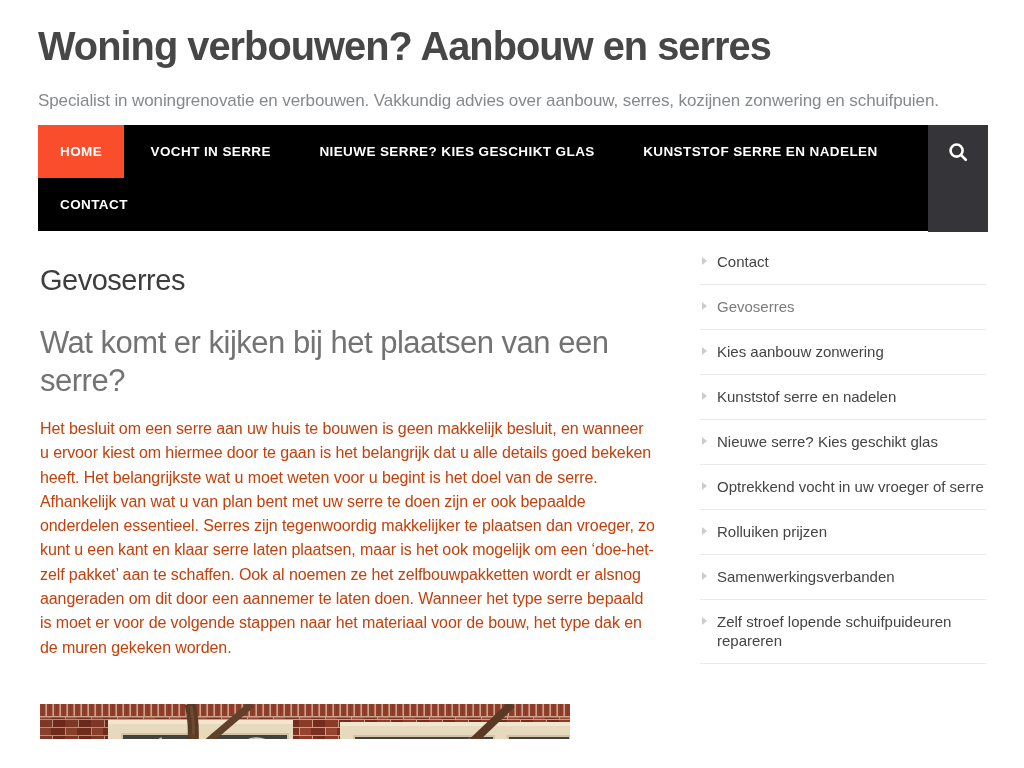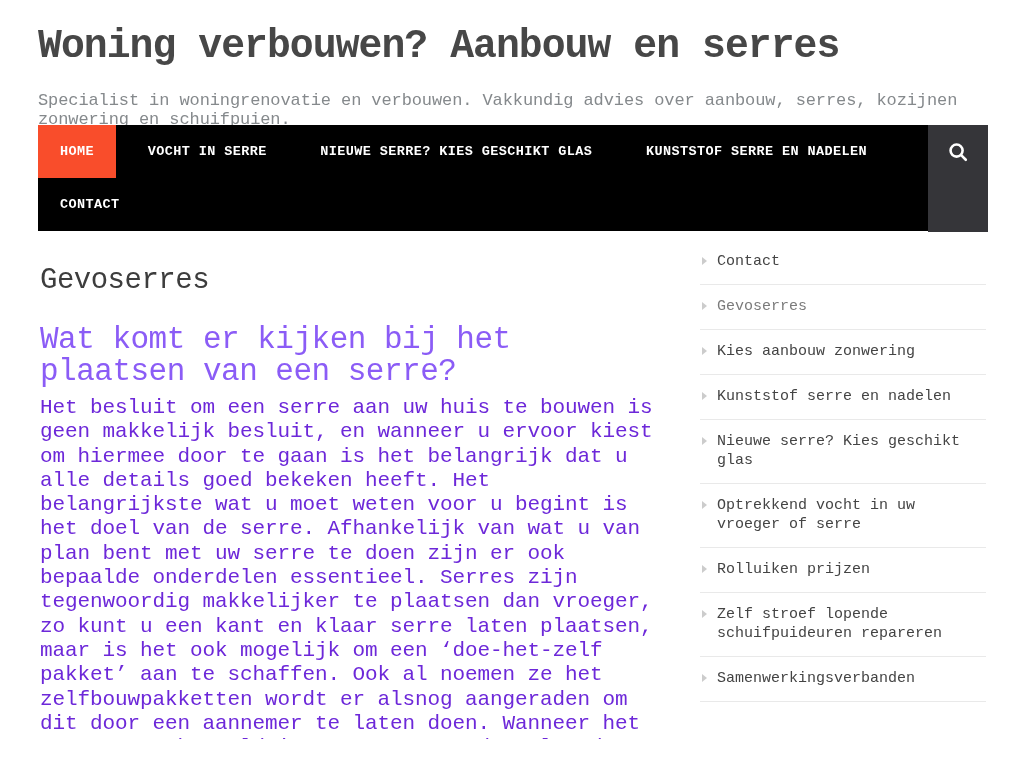--- a/index.html
+++ b/index.html
@@ -1,17 +1,17 @@
 <!DOCTYPE html>
 <html><head>
 <meta charset="utf-8">
 <style>
   html,body{margin:0;padding:0;background:#fff;}
   #page{position:relative;width:1024px;height:739px;overflow:hidden;background:#fff;
-        font-family:Liberation Mono, monospace;}
+        font-family:Liberation Sans, sans-serif;}
 
   
   .site-header{position:absolute;left:38px;top:0;width:950px;}
   .site-title{margin:24px 0 0 0;font-size:41px;font-weight:bold;color:#474747;
               letter-spacing:-1px;line-height:1.1;cursor:pointer;
               transform:scaleX(.97);transform-origin:0 50%;white-space:nowrap;}
   .site-tagline{margin:22px 0 0 0;font-size:17px;color:#85898c;letter-spacing:-0.1px;}
 
   
   .nav-wrap{position:absolute;left:38px;top:125px;width:950px;height:107px;}
@@ -21,23 +21,23 @@
             font-size:13.5px;font-weight:bold;letter-spacing:.4px;cursor:pointer;}
   .nav-item.active{background:#f94d2b;}
   .search-btn{position:absolute;right:0;top:0;width:60px;height:107px;background:#353539;
               cursor:pointer;}
   .search-btn svg{display:block;margin:16px auto 0 auto;}
 
   
   .main-col{position:absolute;left:40px;top:231px;width:616px;}
   .page-title{margin:33px 0 0 0;font-size:29px;font-weight:400;color:#3d3d3d;
               letter-spacing:-0.5px;}
-  .section-heading{margin:27px 0 0 0;font-size:31px;font-weight:400;line-height:32px;
-                   color:#8b5cf6;letter-spacing:-0.5px;}
-  .body-text{margin:8px 0 0 0;font-size:21px;line-height:24.3px;color:#6d28d9;
+  .section-heading{margin:27px 0 0 0;font-size:31px;font-weight:400;line-height:38px;
+                   color:#737373;letter-spacing:-0.5px;}
+  .body-text{margin:17px 0 0 0;font-size:16px;line-height:24.3px;color:#c2410c;
              letter-spacing:-0.1px;}
   .photo{margin-top:44px;width:530px;height:80px;overflow:hidden;}
 
   
   .sidebar{position:absolute;left:700px;top:231px;width:286px;}
   .sidebar-title{margin:30px 0 0 0;font-size:15.5px;font-weight:bold;color:#3d3d3d;}
   .page-list{list-style:none;margin:9px 0 0 0;padding:0;}
   .page-list li{display:flex;align-items:flex-start;padding:12px 0 13px 0;
                 border-bottom:1px solid #e9e9e9;cursor:pointer;}
   .page-list .arrow{flex:0 0 auto;width:0;height:0;margin:5px 10px 0 2px;
@@ -166,22 +166,22 @@
       <li>
         <span class="arrow"></span>
         <span class="lbl">Optrekkend vocht in uw vroeger of serre</span>
       </li>
       <li>
         <span class="arrow"></span>
         <span class="lbl">Rolluiken prijzen</span>
       </li>
       <li>
         <span class="arrow"></span>
-        <span class="lbl">Zelf stroef lopende schuifpuideuren repareren</span>
+        <span class="lbl">Samenwerkingsverbanden</span>
       </li>
       <li>
         <span class="arrow"></span>
-        <span class="lbl">Samenwerkingsverbanden</span>
+        <span class="lbl">Zelf stroef lopende schuifpuideuren repareren</span>
       </li>
     </ul>
   </div>
 
 </div>
 
 </body></html>

